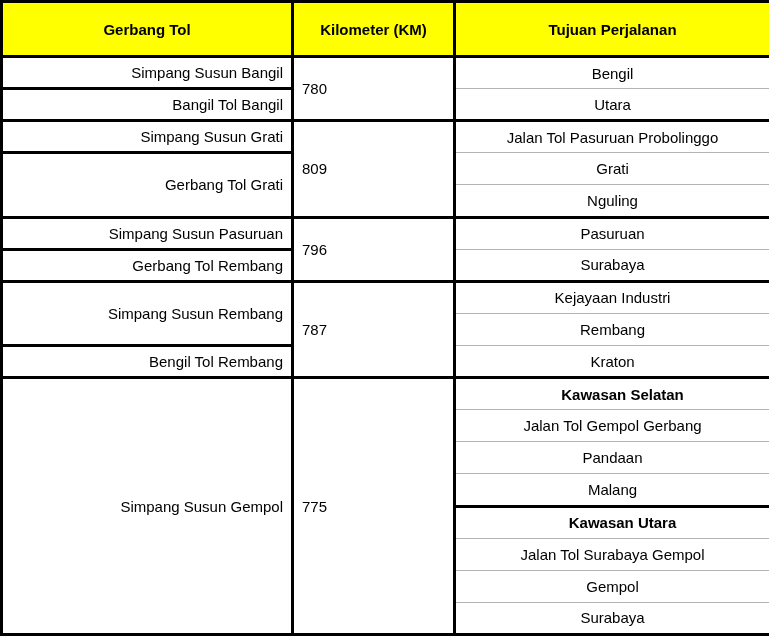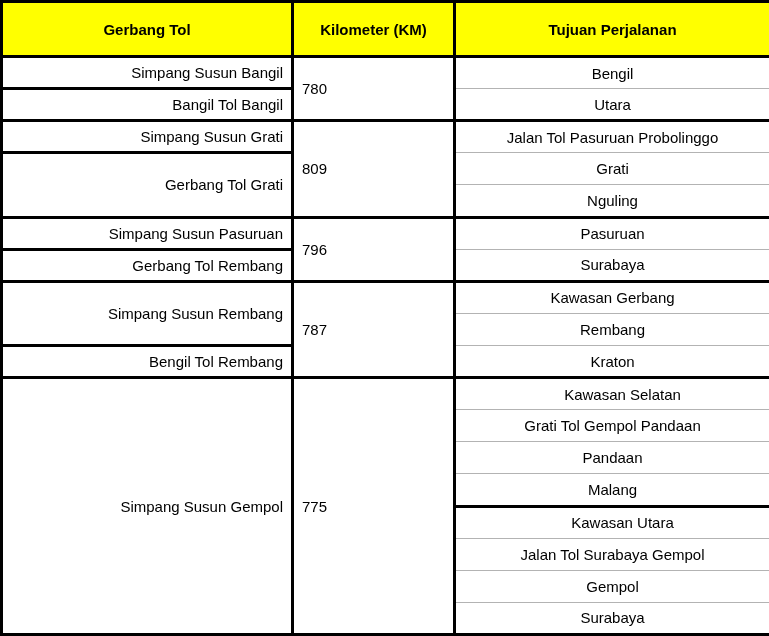--- a/index.html
+++ b/index.html
@@ -50,21 +50,21 @@
   }
   td.c3{
     border-left:3px solid var(--border-black);
     border-right:3px solid var(--border-black);
     border-top:1px solid var(--separator-gray);
     border-bottom:1px solid var(--separator-gray);
     text-align:center;
   }
   td.c3.gstart{border-top:3px solid var(--border-black);}
   td.c3.gend{border-bottom:3px solid var(--border-black);margin-left:24px;}
-  td.c3.sub{font-weight:normal;padding-left:28px;}
+  td.c3.sub{font-weight:bold;padding-left:28px;}
 </style>
 </head>
 <body>
 
 <div class="page">
   <table class="toll">
     <colgroup>
         <col class="w1">
         <col class="w2">
         <col class="w3">
@@ -107,37 +107,37 @@
         <td class="c3 gstart">Pasuruan</td>
       </tr>
       <tr>
         <td class="c1">Gerbang Tol Rembang</td>
         <td class="c3">Surabaya</td>
       </tr>
 
       <tr>
         <td class="c1" rowspan="2">Simpang Susun Rembang</td>
         <td class="c2" rowspan="3">787</td>
-        <td class="c3 gstart">Kawasan Gerbang</td>
+        <td class="c3 gstart">Kejayaan Industri</td>
       </tr>
       <tr>
         <td class="c3">Rembang</td>
       </tr>
       <tr>
         <td class="c1">Bengil Tol Rembang</td>
         <td class="c3">Kraton</td>
       </tr>
 
       <tr>
         <td class="c1" rowspan="8">Simpang Susun Gempol</td>
         <td class="c2" rowspan="8">775</td>
         <td class="c3 gstart sub">Kawasan Selatan</td>
       </tr>
       <tr>
-        <td class="c3">Grati Tol Gempol Pandaan</td>
+        <td class="c3">Jalan Tol Gempol Gerbang</td>
       </tr>
       <tr>
         <td class="c3">Pandaan</td>
       </tr>
       <tr>
         <td class="c3">Malang</td>
       </tr>
       <tr>
         <td class="c3 gstart sub">Kawasan Utara</td>
       </tr>

